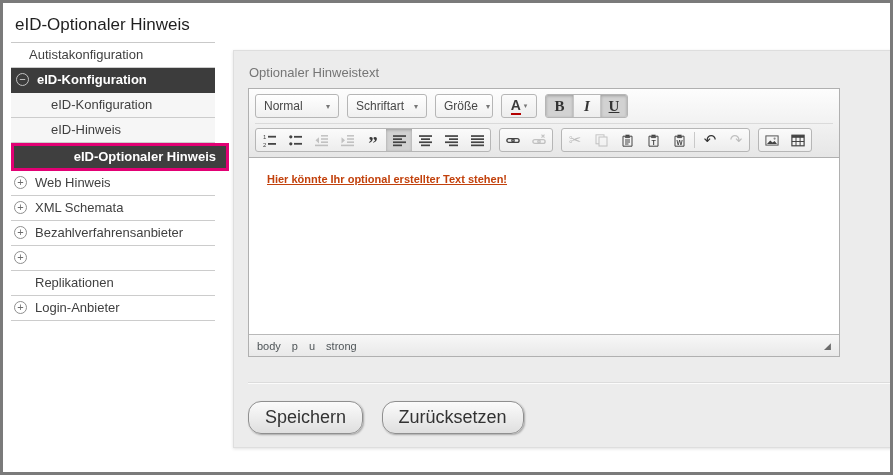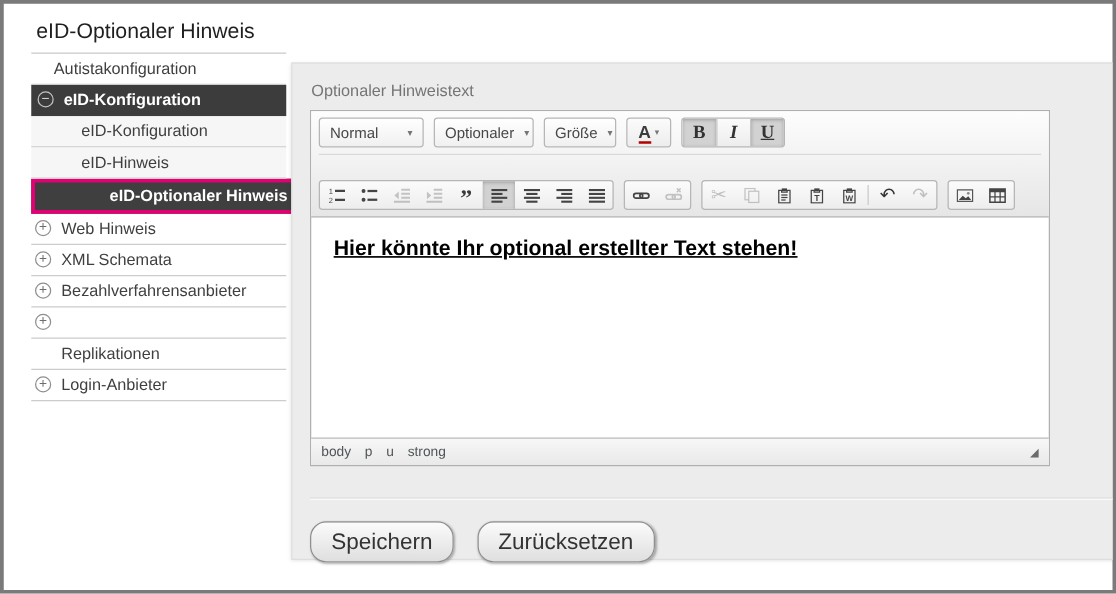--- a/index.html
+++ b/index.html
@@ -1,62 +1,62 @@
 <!DOCTYPE html>
 <html><head>
 <meta charset="utf-8">
 <style>
   * { margin:0; padding:0; box-sizing:border-box; }
   html,body { background:#fff; }
   body { font-family:"Liberation Sans", sans-serif; }
   .page { position:relative; width:893px; height:475px; border:3px solid #7a7a7a; background:#fff; overflow:hidden; }
 
   
-  .sidebar { position:absolute; left:22px; top:6px; width:204px; }
+  .sidebar { position:absolute; left:8px; top:6px; width:204px; }
   .sb-title { font-size:17px; color:#1f1f1f; padding:6px 4px 7px 4px; border-bottom:1px solid #c9c9c9; white-space:nowrap; }
   .nav-item { position:relative; height:25px; line-height:24px; font-size:13px; color:#3f3f3f; border-bottom:1px solid #ccc; white-space:nowrap; cursor:pointer; }
   .nav-item.plain   { padding-left:18px; }
   .nav-item.plain2  { padding-left:24px; }
   .nav-item.sub     { padding-left:40px; background:#f6f6f6; }
   .nav-item.parent  { background:#3c3c3c; color:#fff; font-weight:bold; border-bottom:none; padding-left:26px; }
   .nav-item.collapsed { padding-left:24px; }
   .circle-icon { position:absolute; left:3px; top:5px; width:13px; height:13px; border:1px solid #8f8f8f; border-radius:50%; font-size:11px; line-height:11px; text-align:center; color:#6d6d6d; font-weight:normal; }
   .parent .circle-icon { border-color:#c2c2c2; color:#dcdcdc; left:5px; }
   .nav-sel { width:218px; height:28px; border:3px solid #e20074; background:#3f3f3f; color:#fff; font-weight:bold; font-size:13px; line-height:22px; text-align:right; padding-right:10px; cursor:pointer; margin:0; }
 
   
   .panel { position:absolute; left:230px; top:47px; width:779px; height:398px; background:#ececec; border:1px solid #dedede; box-shadow:0 1px 3px rgba(0,0,0,.12); }
   .panel-form { padding:12px 14px 0 14px; }
   .field-label { font-size:13px; color:#757575; margin:2px 0 8px 1px; }
 
   .editor { width:592px; border:1px solid #b0b0b0; background:#fff; }
   .toolbar { background:linear-gradient(#fdfdfd,#e6e6e6); padding:5px 6px 0 6px; border-bottom:1px solid #b0b0b0; }
   .tb-row { display:flex; align-items:center; padding-bottom:5px; }
-  .tb-row1 { border-bottom:1px solid #dadada; margin-bottom:20px; }
+  .tb-row1 { border-bottom:1px solid #dadada; margin-bottom:4px; }
 
   .combo { display:inline-flex; align-items:center; justify-content:space-between; height:24px; padding:0 8px; background:linear-gradient(#ffffff,#f0f0f0); border:1px solid #b6b6b6; border-radius:3px; margin-right:8px; font-size:12px; color:#474747; cursor:pointer; }
   .combo .arr { font-size:8px; color:#767676; margin-left:8px; }
   .w-format { width:84px; } .w-font { width:80px; } .w-size { width:58px; }
 
   .group { display:inline-flex; align-items:stretch; height:24px; border:1px solid #b6b6b6; border-radius:3px; margin-right:8px; background:linear-gradient(#fbfbfb,#ededed); overflow:hidden; }
   .tbtn { width:26px; display:flex; align-items:center; justify-content:center; font-size:13px; color:#333; cursor:pointer; }
   .tbtn.pressed { background:#d2d2d2; box-shadow:inset 0 1px 3px rgba(0,0,0,.25); }
   .tbtn.disabled { opacity:.28; cursor:default; }
   .biu .tbtn { width:27px; font-family:"Liberation Serif", serif; font-size:15px; font-weight:bold; }
   .biu .tbtn + .tbtn { border-left:1px solid #c6c6c6; }
   .biu .it { font-style:italic; font-weight:bold; }
   .biu .un { text-decoration:underline; }
   .color-btn { width:34px; display:flex; align-items:center; justify-content:center; gap:3px; cursor:pointer; }
   .color-btn .A { font-size:14px; font-weight:bold; color:#3c3c3c; border-bottom:2px solid #b40000; line-height:15px; }
   .color-btn .arr { font-size:7px; color:#767676; }
   .vsep { width:1px; background:#c9c9c9; margin:3px 2px; }
   .glyph-quote { font-family:"Liberation Serif", serif; font-size:19px; font-weight:bold; line-height:10px; padding-top:8px; color:#3a3a3a; }
   .glyph-undo { font-size:15px; color:#333; }
 
-  .edit-area { height:176px; padding:15px 18px; font-size:17px; color:#000000; cursor:text; overflow:hidden;text-decoration:underline; }
+  .edit-area { height:176px; padding:15px 18px; font-size:11px; color:#c2410c; cursor:text; overflow:hidden; }
   .edit-area p { font-weight:bold; text-decoration:underline; }
 
   .statusbar { height:22px; background:linear-gradient(#f7f7f7,#e9e9e9); border-top:1px solid #b9b9b9; display:flex; align-items:center; padding:4px 8px; font-size:11px; color:#4f5558; }
   .statusbar .crumb { margin-right:11px; cursor:pointer; }
   .statusbar .spacer { flex:1; }
   .resize-handle { font-size:9px; color:#6b6b6b; cursor:se-resize; }
 
   .panel-divider { margin-top:25px; border-top:1px solid #dcdcdc; border-bottom:1px solid #fbfbfb; }
   .panel-actions { padding:17px 14px; }
   .btn { display:inline-block; min-width:76px; text-align:center; padding:5px 16px; font-size:18px; color:#333; background:linear-gradient(#fbfbfb,#dfdfdf); border:1px solid #8f8f8f; border-radius:13px; box-shadow:1px 1px 2px rgba(0,0,0,.3); margin-right:14px; cursor:pointer; font-family:"Liberation Sans", sans-serif; }
@@ -128,21 +128,21 @@
 
       <div class="editor">
         <div class="toolbar">
 
           <div class="tb-row tb-row1">
             <div class="combo w-format">
               <span>Normal</span>
               <span class="arr">▾</span>
             </div>
             <div class="combo w-font">
-              <span>Optionaler</span>
+              <span>Schriftart</span>
               <span class="arr">▾</span>
             </div>
             <div class="combo w-size">
               <span>Größe</span>
               <span class="arr">▾</span>
             </div>
             <div class="group">
               <div class="color-btn">
                 <span class="A">A</span>
                 <span class="arr">▾</span>

